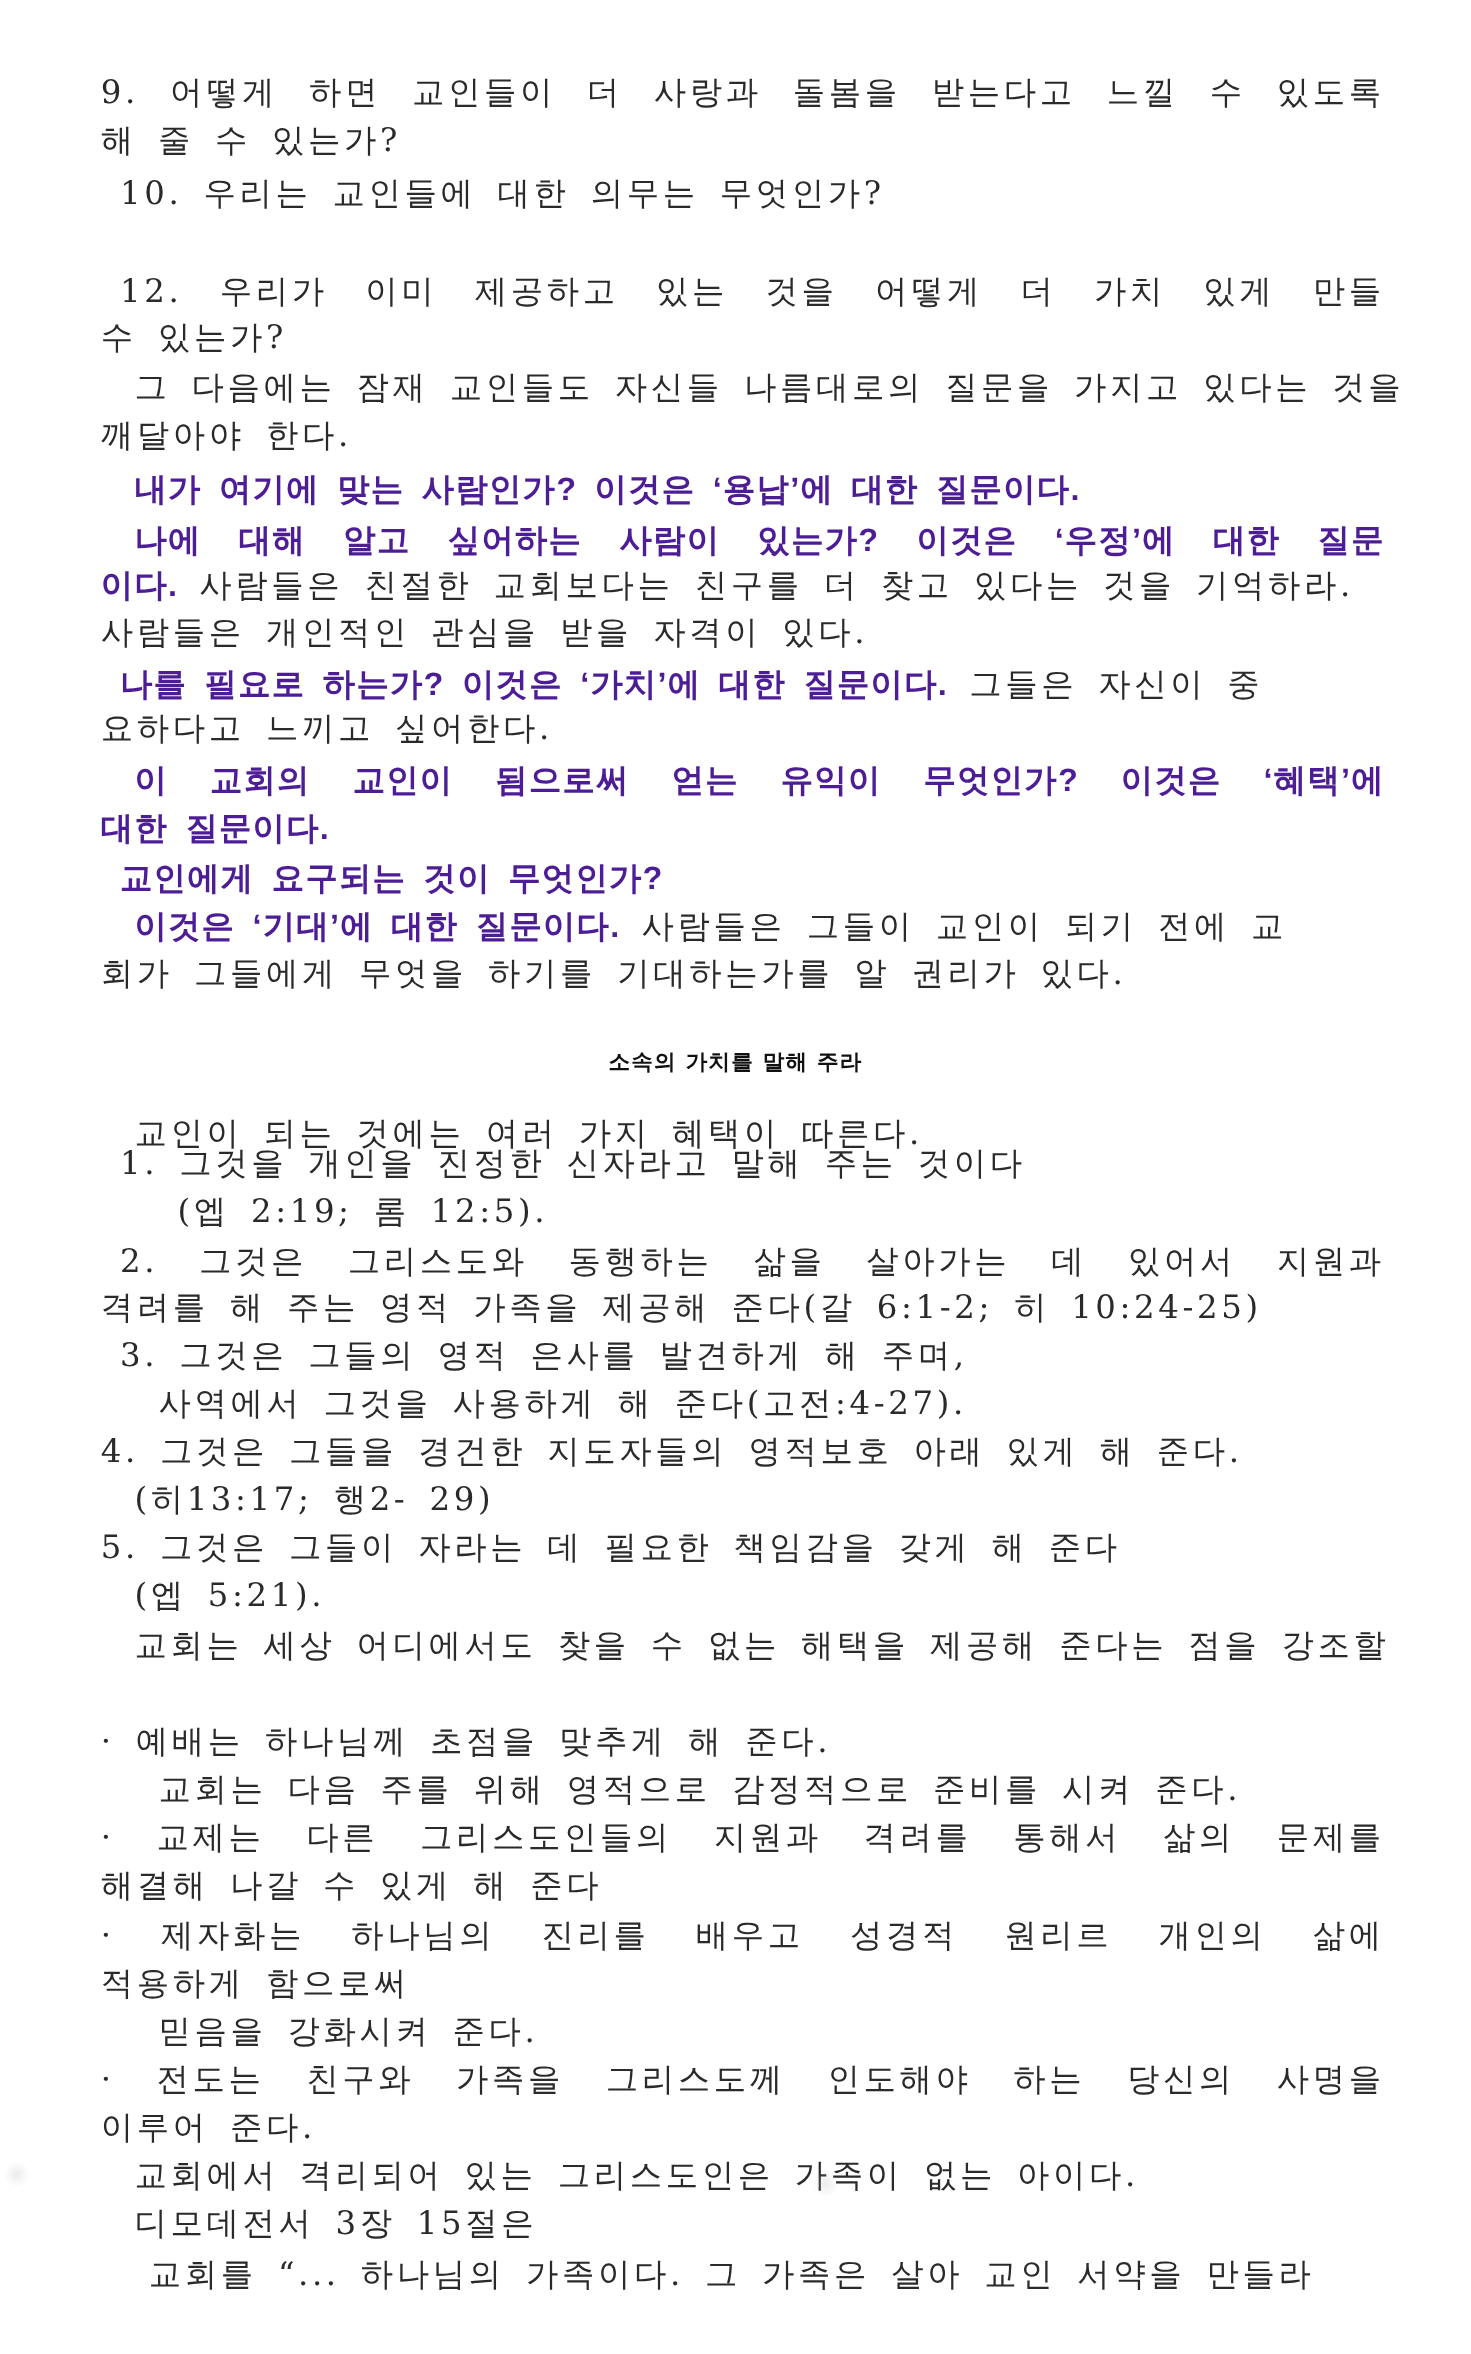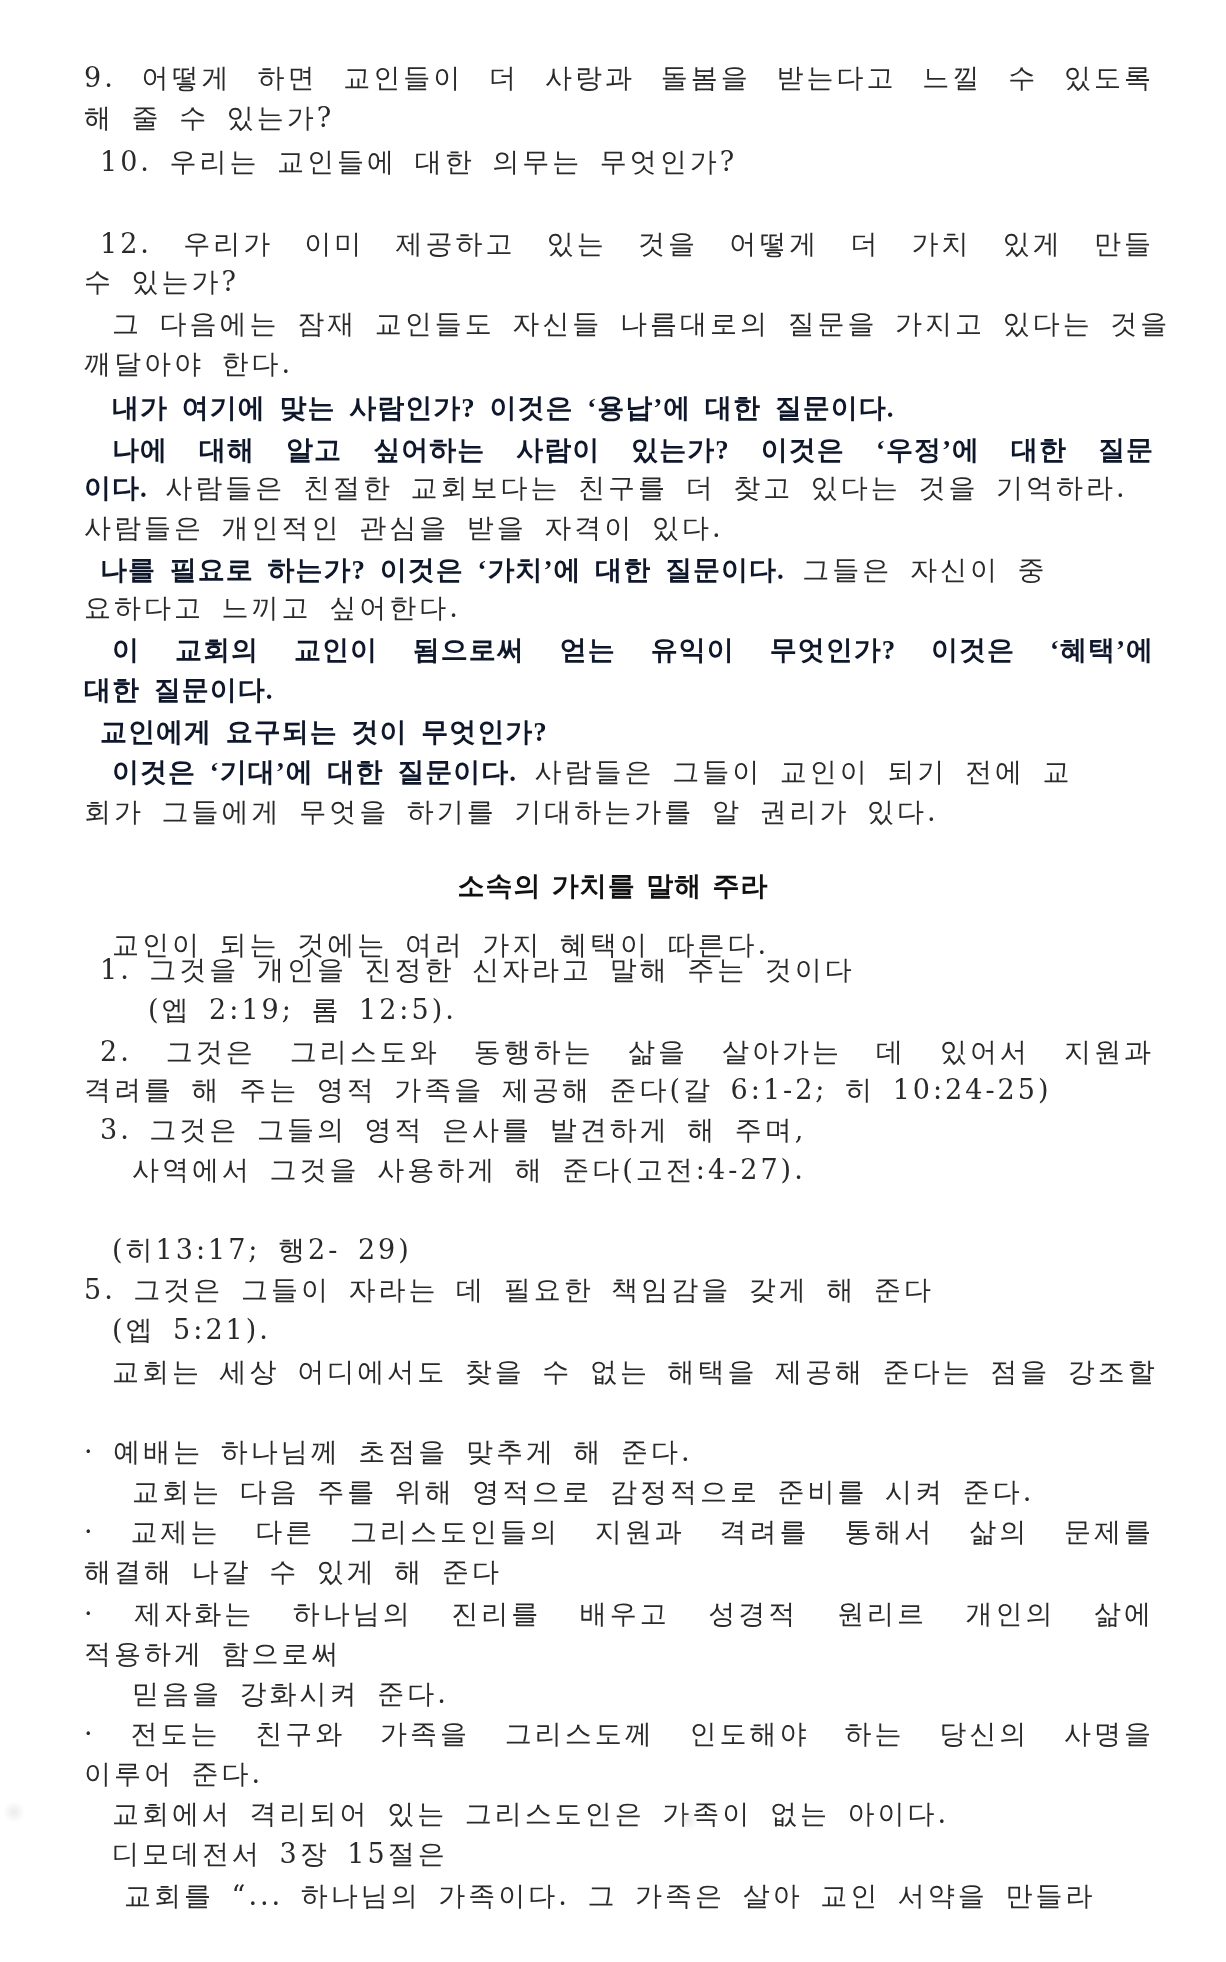--- a/index.html
+++ b/index.html
@@ -31,30 +31,30 @@
       white-space: nowrap;
       letter-spacing: 3px;
       word-spacing: 6px;
     }
     .justify {
       text-align: justify;
       text-align-last: justify;
     }
     .bold {
       font-weight: bold;
-      color: #0f172a;
-      font-family: Liberation Serif, serif;
+      color: #4c1d95;
+      font-family: Liberation Sans, sans-serif;
       letter-spacing: 1px;
     }
     .heading {
       position: absolute;
       left: 0;
       width: 1226px;
       text-align: center;
-      font-size: 27px;
+      font-size: 18px;
       line-height: 40px;
       font-weight: bold;
       color: #111111;
       font-family: "DejaVu Sans", "Liberation Sans", sans-serif;
       letter-spacing: 1px;
     }
     .smudge {
       position: absolute;
       width: 20px;
       height: 24px;
@@ -107,20 +107,21 @@
 
   <div class="line" style="top:950px; left:100px;">1. 그것을 개인을 진정한 신자라고 말해 주는 것이다</div>
   <div class="line" style="top:990px; left:148px;">(엡 2:19; 롬 12:5).</div>
 
   <div class="line justify" style="top:1032px; left:100px; width:1054px;">2. 그것은 그리스도와 동행하는 삶을 살아가는 데 있어서 지원과</div>
   <div class="line" style="top:1070px;">격려를 해 주는 영적 가족을 제공해 준다(갈 6:1-2; 히 10:24-25)</div>
 
   <div class="line" style="top:1110px; left:100px;">3. 그것은 그들의 영적 은사를 발견하게 해 주며,</div>
   <div class="line" style="top:1150px; left:132px;">사역에서 그것을 사용하게 해 준다(고전:4-27).</div>
 
+  <div class="line" style="top:1190px;">4. 그것은 그들을 경건한 지도자들의 영적보호 아래 있게 해 준다.</div>
   <div class="line" style="top:1230px; left:112px;">(히13:17; 행2- 29)</div>
 
   <div class="line" style="top:1270px;">5. 그것은 그들이 자라는 데 필요한 책임감을 갖게 해 준다</div>
   <div class="line" style="top:1310px; left:112px;">(엡 5:21).</div>
 
   <div class="line justify" style="top:1352px; left:112px; width:1042px;">교회는 세상 어디에서도 찾을 수 없는 해택을 제공해 준다는 점을 강조할</div>
 
   <div class="line" style="top:1432px;">·  예배는 하나님께 초점을 맞추게 해 준다.</div>
   <div class="line" style="top:1472px; left:132px;">교회는 다음 주를 위해 영적으로 감정적으로 준비를 시켜 준다.</div>
 

